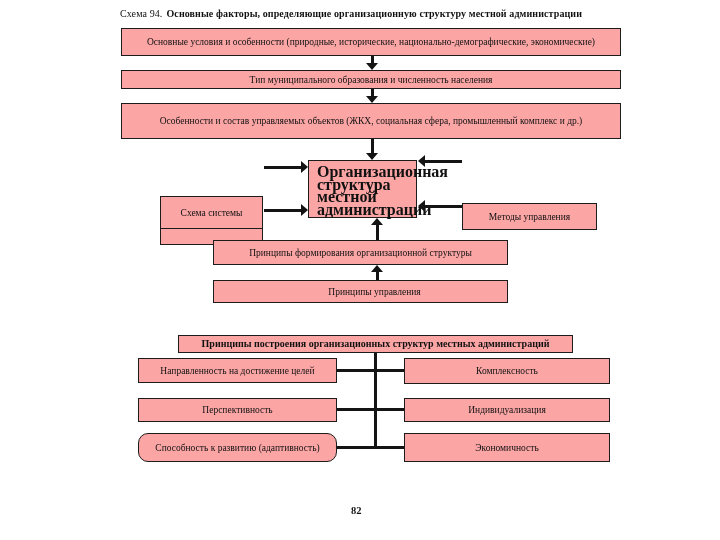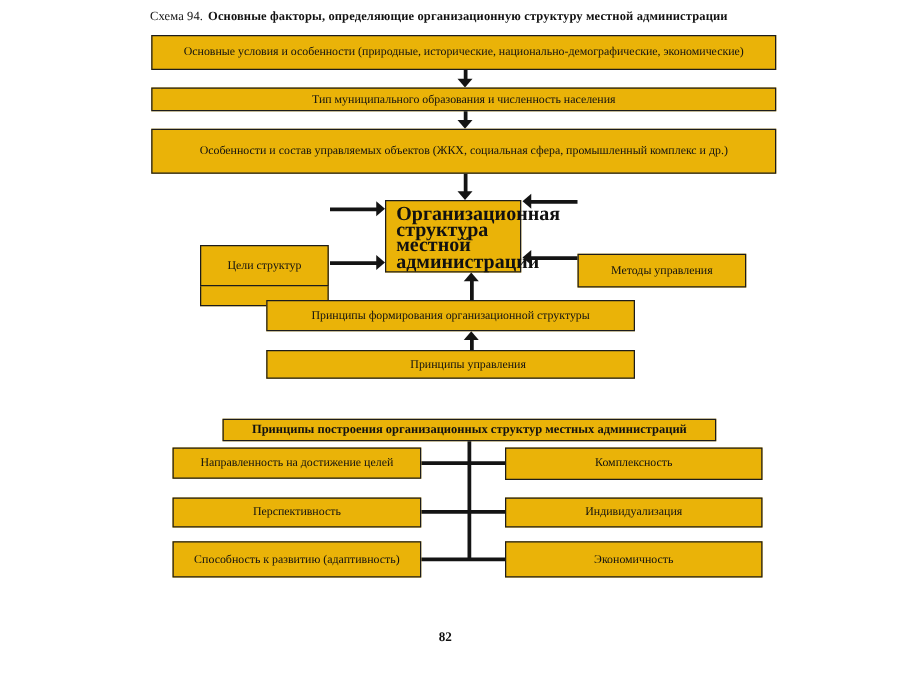--- a/index.html
+++ b/index.html
@@ -5,21 +5,21 @@
   html,body{margin:0;padding:0;background:#e8e8e8;}
   #page{
     position:relative;width:720px;height:540px;background:#ffffff;
     font-family:"Liberation Serif","DejaVu Serif",serif;color:#111;
     overflow:hidden;
   }
   .title{position:absolute;font-size:10px;white-space:nowrap;letter-spacing:.1px;}
   .title .prefix{font-weight:normal;margin-right:4px;}
   .title .bold{font-weight:bold;}
   .box{
-    position:absolute;border:1px solid #1c1c1c;background:#eab308;
+    position:absolute;border:1px solid #1c1c1c;background:#fca5a5;
     display:flex;align-items:center;justify-content:center;
     text-align:center;font-size:9.5px;line-height:12px;
     box-sizing:border-box;padding:1px 6px;
   }
   .box.bold{font-weight:bold;}
   .box.left-text{justify-content:flex-start;text-align:left;align-items:flex-start;
     padding:5px 4px 2px 8px;line-height:12.5px;font-size:16px;}
   
   .av{position:absolute;width:13px;}
   .av .shaft{position:absolute;left:5px;width:3px;background:#141414;}
@@ -72,21 +72,21 @@
 
   <div class="box" style="left:121px;top:103px;width:500px;height:36px;">Особенности и состав управляемых объектов (ЖКХ, социальная сфера, промышленный комплекс и др.)</div>
 
   <div class="av down" style="left:366px;top:139px;height:21px;">
     <div class="shaft"></div>
       <div class="head"></div>
   </div>
 
   <div class="box" style="left:160px;top:150px;width:103px;height:47px;margin-top:48px;">Требования рынка</div>
 
-  <div class="box" style="left:160px;top:196px;width:103px;height:33px;">Цели структур</div>
+  <div class="box" style="left:160px;top:196px;width:103px;height:33px;">Схема системы</div>
 
   <div class="box bold left-text" style="left:308px;top:160px;width:109px;height:58px;">Организационная структура местной администрации</div>
 
 
   <div class="box" style="left:462px;top:203px;width:135px;height:27px;">Методы управления</div>
 
   <div class="ah right" style="left:264px;top:161px;width:44px;">
     <div class="shaft"></div>
       <div class="head"></div>
   </div>
@@ -120,21 +120,21 @@
 
   <div class="box bold" style="left:178px;top:335px;width:395px;height:18px;font-size:10px;">Принципы построения организационных структур местных администраций</div>
 
   <div class="vline" style="left:374px;top:353px;height:95px;"></div>
   <div class="hline" style="left:337px;top:369px;width:67px;"></div>
   <div class="hline" style="left:337px;top:408px;width:67px;"></div>
   <div class="hline" style="left:337px;top:446px;width:67px;"></div>
 
   <div class="box" style="left:138px;top:358px;width:199px;height:25px;">Направленность на достижение целей</div>
   <div class="box" style="left:138px;top:398px;width:199px;height:24px;">Перспективность</div>
-  <div class="box" style="left:138px;top:433px;width:199px;height:29px;">Способность к развитию (адаптивность)</div>
+  <div class="box" style="left:138px;top:433px;width:199px;height:29px;border-radius:10px;">Способность к развитию (адаптивность)</div>
 
   <div class="box" style="left:404px;top:398px;width:206px;height:24px;">Индивидуализация</div>
   <div class="box" style="left:404px;top:358px;width:206px;height:26px;">Комплексность</div>
   <div class="box" style="left:404px;top:433px;width:206px;height:29px;">Экономичность</div>
 
   <div class="pagenum" style="left:351px;top:505px;">82</div>
 
 </div>
 
 </body></html>

